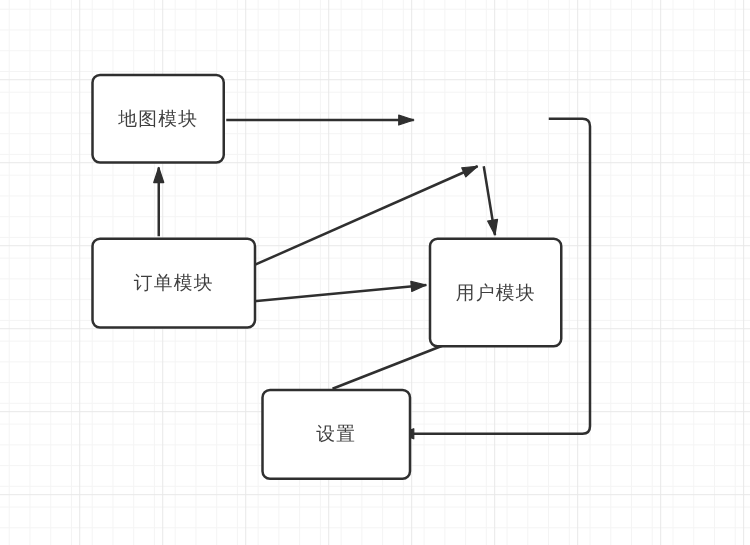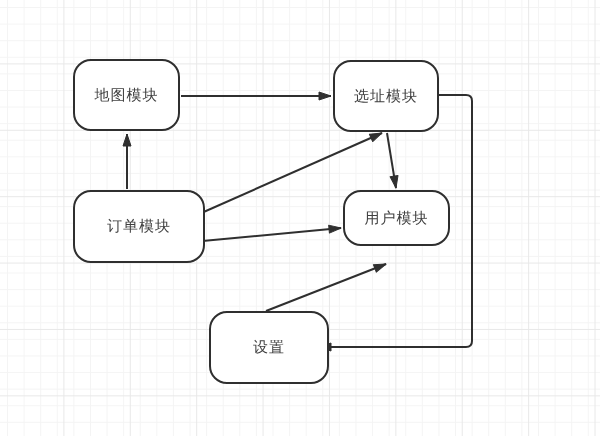--- a/index.html
+++ b/index.html
@@ -32,35 +32,35 @@
     fill: none;
     stroke: #2f2f2f;
     stroke-width: 2;
     stroke-linejoin: round;
   }
   .node {
     position: absolute;
     box-sizing: border-box;
     background: #ffffff;
     border: 2px solid #2f2f2f;
-    border-radius: 18px;
+    border-radius: 7px;
     display: flex;
     align-items: center;
     justify-content: center;
   }
   .node-label {
     font-size: 15px;
     color: #3f3f3f;
     letter-spacing: 1px;
     white-space: nowrap;
   }
   .node-map      { left: 73px;  top: 59px;  width: 107px; height: 72px; }
   .node-site     { left: 333px; top: 60px;  width: 106px; height: 72px; }
   .node-order    { left: 73px;  top: 190px; width: 132px; height: 73px; }
-  .node-user     { left: 343px; top: 190px; width: 107px; height: 56px; }
+  .node-user     { left: 343px; top: 190px; width: 107px; height: 88px; }
   .node-settings { left: 209px; top: 311px; width: 120px; height: 73px; }
 </style>
 </head>
 <body>
 
 <div class="canvas">
 
   <svg class="edges" viewBox="0 0 600 436" xmlns="http://www.w3.org/2000/svg">
     <defs>
       <marker id="arrow" markerUnits="userSpaceOnUse" markerWidth="14" markerHeight="10" refX="13" refY="5" orient="auto">
@@ -80,23 +80,20 @@
 
     <path class="edge" d="M439 95 L466 95 Q472 95 472 101 L472 341 Q472 347 466 347 L319 347" marker-end="url(#arrow)"></path>
 
     <path class="edge" d="M266 311 L386 264" marker-end="url(#arrow)"></path>
   </svg>
 
   <div class="node node-map">
     <span class="node-label">地图模块</span>
   </div>
 
-  <div class="node node-site">
-    <span class="node-label">选址模块</span>
-  </div>
 
   <div class="node node-order">
     <span class="node-label">订单模块</span>
   </div>
 
   <div class="node node-user">
     <span class="node-label">用户模块</span>
   </div>
 
   <div class="node node-settings">

